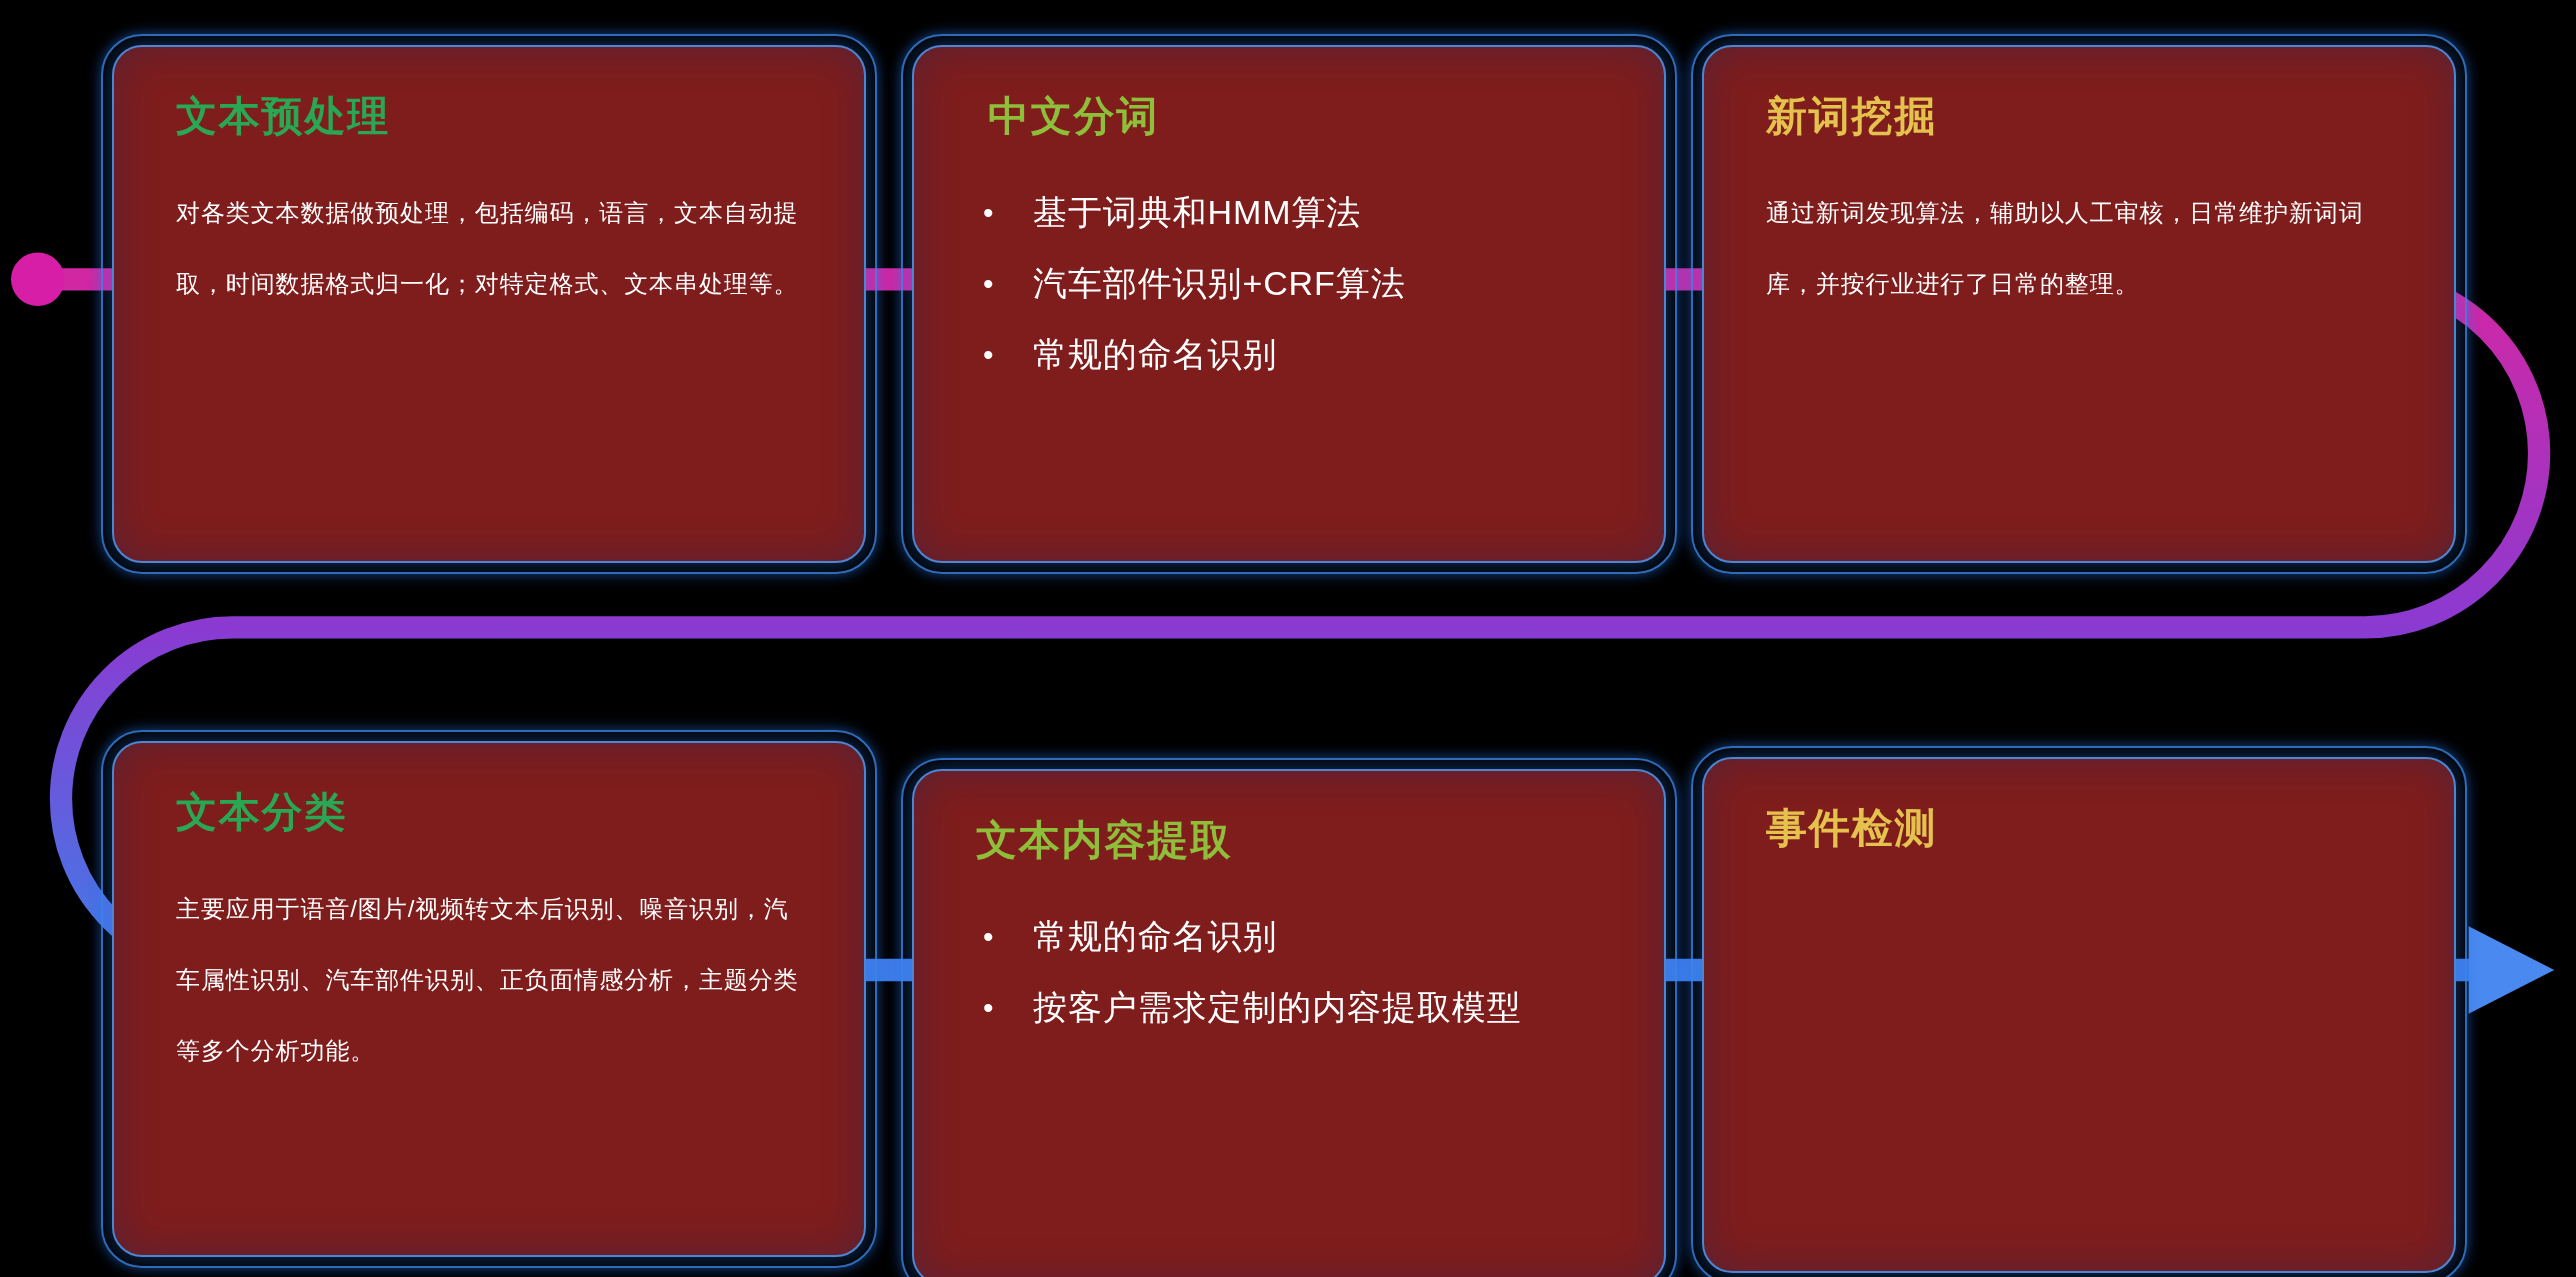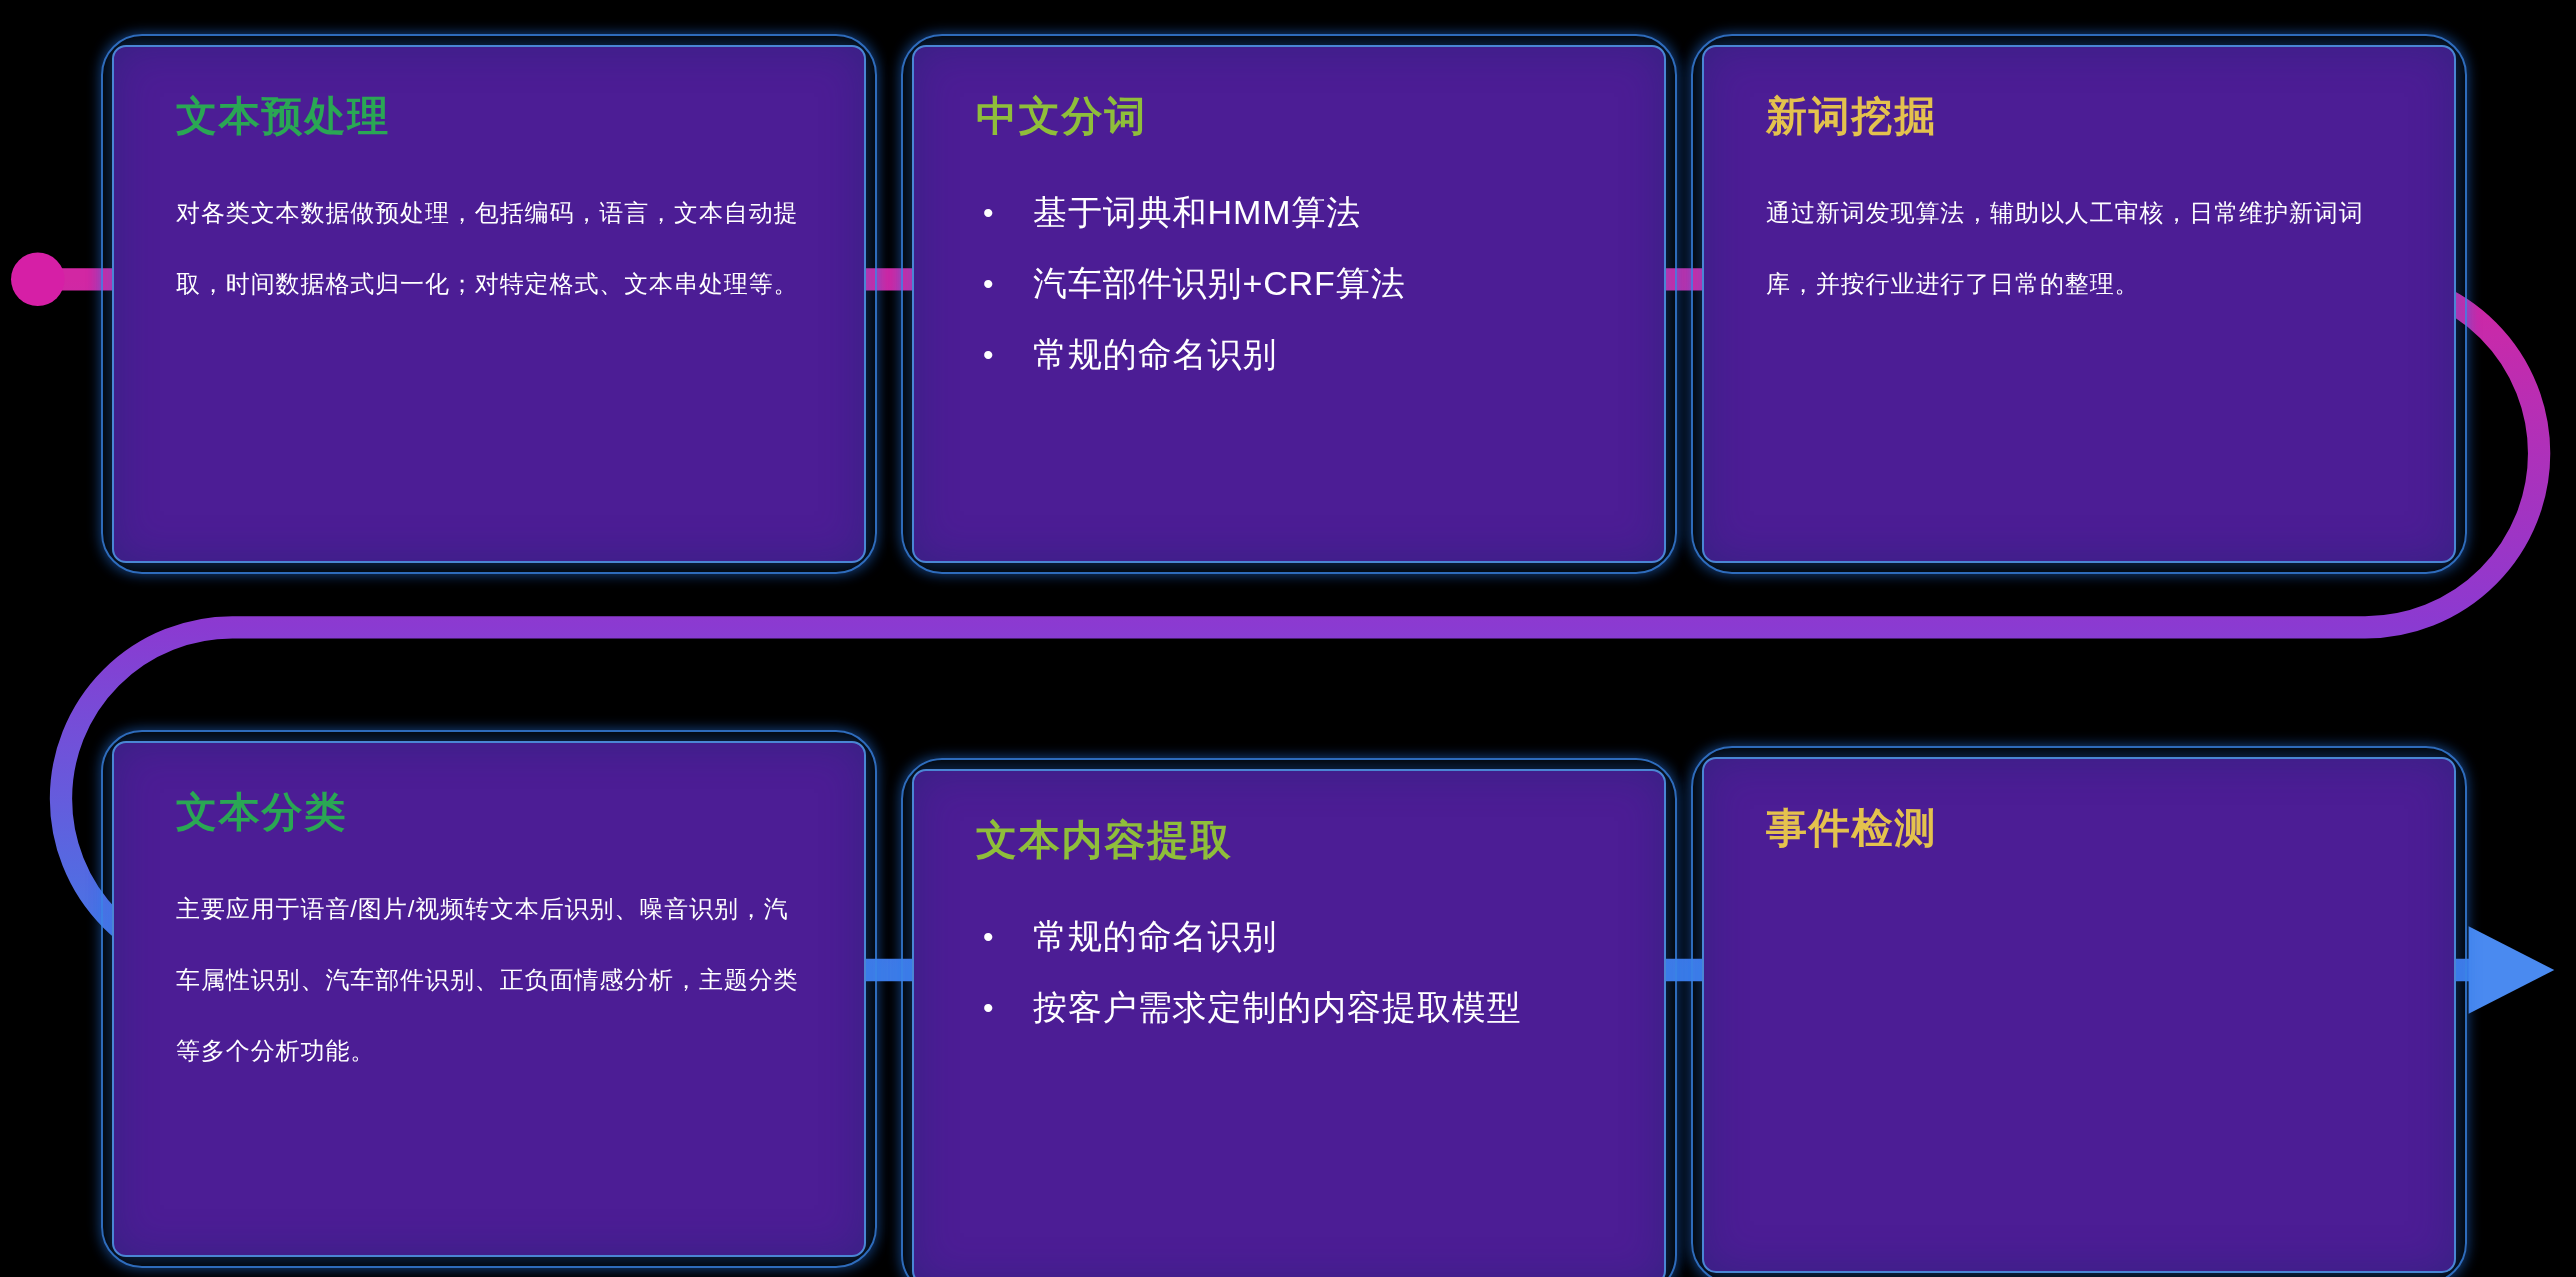--- a/index.html
+++ b/index.html
@@ -14,23 +14,23 @@
   }
   .flow-svg {
     position: absolute;
     left: 0; top: 0;
     width: 2576px; height: 1277px;
     z-index: 0;
   }
   .card {
     position: absolute;
     z-index: 1;
-    background: #4c1d95;
+    background: #7f1d1d;
     border: 2.7px solid #4a86d4;
-    border-radius: 14px;
+    border-radius: 30px;
     padding: 45px 59px 36px 62px;
     box-shadow: 0 0 21.4px rgba(40, 120, 235, 0.45), inset 0 0 41px rgba(14, 44, 94, 0.35);
   }
   .card::before {
     content: "";
     position: absolute;
     inset: -13.4px;
     border: 2.7px solid rgba(58, 132, 230, 0.8);
     border-radius: 41px;
     pointer-events: none;
@@ -95,21 +95,21 @@
     <circle cx="42" cy="313" r="30" fill="#d61fa6"></circle>
     <path d="M 2766 1038 L 2862 1087 L 2766 1136 Z" fill="#4a8af0"></path>
   </svg>
 
   <section class="card pos-c1">
     <h2 class="card-title" style="color: rgb(42, 167, 84);">文本预处理</h2>
     <p class="card-body">对各类文本数据做预处理，包括编码，语言，文本自动提取，时间数据格式归一化；对特定格式、文本串处理等。</p>
   </section>
 
   <section class="card pos-c2">
-    <h2 class="card-title" style="color: rgb(143, 190, 58);">中文分词</h2>
+    <h2 class="card-title" style="color: rgb(143, 190, 58); margin-left: 12px;">中文分词</h2>
     <ul class="card-list">
       <li>
         <span class="bullet-dot">•</span>
         <span>基于词典和HMM算法</span>
       </li>
       <li>
         <span class="bullet-dot">•</span>
         <span>汽车部件识别+CRF算法</span>
       </li>
       <li>

